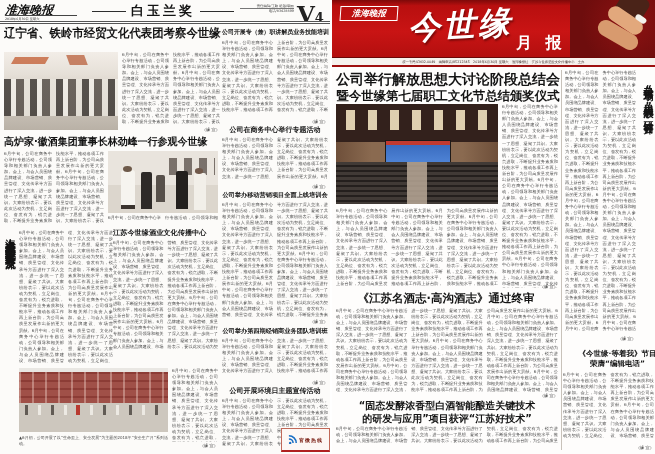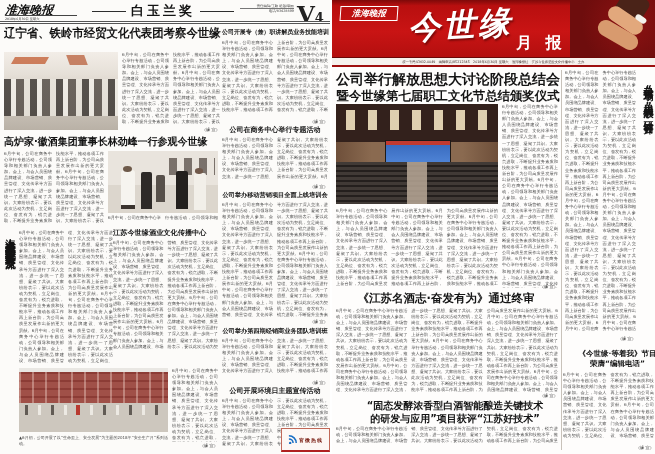--- a/index.html
+++ b/index.html
@@ -141,25 +141,25 @@
       <div class="ab" style="left:6%;top:6%;width:88%;height:20%;background:repeating-linear-gradient(90deg,#f1e2c0 0 9px,#33211c 9px 22px);opacity:.9;"></div>
       <div class="ab" style="left:0;top:38%;width:100%;height:20%;background:linear-gradient(90deg,#6e4f3a,#8a6a50 22%,#8a6a50 78%,#6e4f3a);"></div>
       <div class="ab" style="left:30%;top:36%;width:40%;height:22%;background:linear-gradient(180deg,#c23a30 0 18%,#3a6cc0 18%,#4f84d6 100%);border:1px solid #1e1a18;"></div>
       <div class="ab" style="left:0;top:58%;width:100%;height:42%;background:repeating-linear-gradient(180deg,#413a36 0 2.5px,#241f1d 2.5px 5px);"></div>
       <div class="ab" style="left:44%;top:58%;width:12%;height:42%;background:#b8a896;opacity:.85;"></div>
     </div>
     <div class="ab gk" style="left:170px;top:104px;width:56px;height:184px;">6月中旬，公司在商务中心举行专题活动，公司领导和相关部门负责人参加。会上，与会人员围绕品牌建设、市场营销、质量管理、文化传承等方面进行了深入交流，进一步统一了思想、凝聚了共识。大家纷纷表示，要以此次活动为契机，立足岗位、奋发有为，锐意进取，不断提升业务素质和技能水平，推动各项工作再上新台阶，为公司高质量发展作出新的更大贡献。6月中旬，公司在商务中心举行专题活动，公司领导和相关部门负责人参加。会上，与会人员围绕品牌建设、市场营销、质量管理、文化传承等方面进行了深入交流，进一步统一了思想、凝聚了共识。大家纷纷表示，要以此次活动为契机，立足岗位、奋发有为，锐意进取，不断提升业务素质和技能水平，推动各项工作再上新台阶，为公司高质量发展作出新的更大贡献。6月中旬，公司在商务中心举行专题活动，公司领导和相关部门负责人参加。会上，与会人员围绕品牌建设、市场营销、质量管理、文化传承等方面进行了深入交流，进一步统一了思想、凝聚了共识。大家纷纷表示，要以此次活动为契机，立足岗位、奋发有为，锐意进取，不断提升业务素质和技能水平，推动各项工作再上新台阶，为公司高质量发展作出新的更大贡献。</div>
     <div class="ab gk cols3" style="left:4px;top:208px;width:162px;height:80px;">6月中旬，公司在商务中心举行专题活动，公司领导和相关部门负责人参加。会上，与会人员围绕品牌建设、市场营销、质量管理、文化传承等方面进行了深入交流，进一步统一了思想、凝聚了共识。大家纷纷表示，要以此次活动为契机，立足岗位、奋发有为，锐意进取，不断提升业务素质和技能水平，推动各项工作再上新台阶，为公司高质量发展作出新的更大贡献。6月中旬，公司在商务中心举行专题活动，公司领导和相关部门负责人参加。会上，与会人员围绕品牌建设、市场营销、质量管理、文化传承等方面进行了深入交流，进一步统一了思想、凝聚了共识。大家纷纷表示，要以此次活动为契机，立足岗位、奋发有为，锐意进取，不断提升业务素质和技能水平，推动各项工作再上新台阶，为公司高质量发展作出新的更大贡献。6月中旬，公司在商务中心举行专题活动，公司领导和相关部门负责人参加。会上，与会人员围绕品牌建设、市场营销、质量管理、文化传承等方面进行了深入交流，进一步统一了思想、凝聚了共识。大家纷纷表示，要以此次活动为契机，立足岗位、奋发有为，锐意进取，不断提升业务素质和技能水平，推动各项工作再上新台阶，为公司高质量发展作出新的更大贡献。</div>
     <div class="ab byline" style="left:170px;top:284px;width:56px;">（缘 宣）</div>
 
-    <div class="ab hl nowrap ctr" style="left:10px;top:292px;width:208px;font-size:11.5px;">《江苏名酒志·奋发有为》通过终审</div>
+    <div class="ab hl nowrap ctr" style="left:10px;top:292px;width:208px;font-size:11.5px;">《江苏名酒志·高沟酒志》通过终审</div>
     <div class="ab gk cols3" style="left:4px;top:308px;width:222px;height:86px;">6月中旬，公司在商务中心举行专题活动，公司领导和相关部门负责人参加。会上，与会人员围绕品牌建设、市场营销、质量管理、文化传承等方面进行了深入交流，进一步统一了思想、凝聚了共识。大家纷纷表示，要以此次活动为契机，立足岗位、奋发有为，锐意进取，不断提升业务素质和技能水平，推动各项工作再上新台阶，为公司高质量发展作出新的更大贡献。6月中旬，公司在商务中心举行专题活动，公司领导和相关部门负责人参加。会上，与会人员围绕品牌建设、市场营销、质量管理、文化传承等方面进行了深入交流，进一步统一了思想、凝聚了共识。大家纷纷表示，要以此次活动为契机，立足岗位、奋发有为，锐意进取，不断提升业务素质和技能水平，推动各项工作再上新台阶，为公司高质量发展作出新的更大贡献。6月中旬，公司在商务中心举行专题活动，公司领导和相关部门负责人参加。会上，与会人员围绕品牌建设、市场营销、质量管理、文化传承等方面进行了深入交流，进一步统一了思想、凝聚了共识。大家纷纷表示，要以此次活动为契机，立足岗位、奋发有为，锐意进取，不断提升业务素质和技能水平，推动各项工作再上新台阶，为公司高质量发展作出新的更大贡献。6月中旬，公司在商务中心举行专题活动，公司领导和相关部门负责人参加。会上，与会人员围绕品牌建设、市场营销、质量管理、文化传承等方面进行了深入交流，进一步统一了思想、凝聚了共识。大家纷纷表示，要以此次活动为契机，立足岗位、奋发有为，锐意进取，不断提升业务素质和技能水平，推动各项工作再上新台阶，为公司高质量发展作出新的更大贡献。6月中旬，公司在商务中心举行专题活动，公司领导和相关部门负责人参加。会上，与会人员围绕品牌建设、市场营销、质量管理、文化传承等方面进行了深入交流，进一步统一了思想、凝聚了共识。大家纷纷表示，要以此次活动为契机，立足岗位、奋发有为，锐意进取，不断提升业务素质和技能水平，推动各项工作再上新台阶，为公司高质量发展作出新的更大贡献。</div>
     <div class="ab byline" style="left:4px;top:393px;width:222px;">（缘 宣）</div>
 
-    <div class="ab hl ctr" style="left:12px;top:400px;width:222px;">
+    <div class="ab hl ctr" style="left:4px;top:400px;width:222px;">
       <div class="nowrap" style="font-size:10px;">“固态发酵浓香型白酒智能酿造关键技术</div>
       <div class="nowrap" style="font-size:10px;margin-top:1px;">的研发与应用”项目获评“江苏好技术”</div>
     </div>
     <div class="ab gk cols3" style="left:4px;top:426px;width:222px;height:24px;">6月中旬，公司在商务中心举行专题活动，公司领导和相关部门负责人参加。会上，与会人员围绕品牌建设、市场营销、质量管理、文化传承等方面进行了深入交流，进一步统一了思想、凝聚了共识。大家纷纷表示，要以此次活动为契机，立足岗位、奋发有为，锐意进取，不断提升业务素质和技能水平，推动各项工作再上新台阶，为公司高质量发展作出新的更大贡献。6月中旬，公司在商务中心举行专题活动，公司领导和相关部门负责人参加。会上，与会人员围绕品牌建设、市场营销、质量管理、文化传承等方面进行了深入交流，进一步统一了思想、凝聚了共识。大家纷纷表示，要以此次活动为契机，立足岗位、奋发有为，锐意进取，不断提升业务素质和技能水平，推动各项工作再上新台阶，为公司高质量发展作出新的更大贡献。</div>
 
     <div class="ab" style="left:229px;top:70px;width:0;height:380px;border-left:.5px solid #c8c2ba;"></div>
 
     <div class="ab gk cols2" style="left:233px;top:70px;width:71px;height:264px;">6月中旬，公司在商务中心举行专题活动，公司领导和相关部门负责人参加。会上，与会人员围绕品牌建设、市场营销、质量管理、文化传承等方面进行了深入交流，进一步统一了思想、凝聚了共识。大家纷纷表示，要以此次活动为契机，立足岗位、奋发有为，锐意进取，不断提升业务素质和技能水平，推动各项工作再上新台阶，为公司高质量发展作出新的更大贡献。6月中旬，公司在商务中心举行专题活动，公司领导和相关部门负责人参加。会上，与会人员围绕品牌建设、市场营销、质量管理、文化传承等方面进行了深入交流，进一步统一了思想、凝聚了共识。大家纷纷表示，要以此次活动为契机，立足岗位、奋发有为，锐意进取，不断提升业务素质和技能水平，推动各项工作再上新台阶，为公司高质量发展作出新的更大贡献。6月中旬，公司在商务中心举行专题活动，公司领导和相关部门负责人参加。会上，与会人员围绕品牌建设、市场营销、质量管理、文化传承等方面进行了深入交流，进一步统一了思想、凝聚了共识。大家纷纷表示，要以此次活动为契机，立足岗位、奋发有为，锐意进取，不断提升业务素质和技能水平，推动各项工作再上新台阶，为公司高质量发展作出新的更大贡献。6月中旬，公司在商务中心举行专题活动，公司领导和相关部门负责人参加。会上，与会人员围绕品牌建设、市场营销、质量管理、文化传承等方面进行了深入交流，进一步统一了思想、凝聚了共识。大家纷纷表示，要以此次活动为契机，立足岗位、奋发有为，锐意进取，不断提升业务素质和技能水平，推动各项工作再上新台阶，为公司高质量发展作出新的更大贡献。6月中旬，公司在商务中心举行专题活动，公司领导和相关部门负责人参加。会上，与会人员围绕品牌建设、市场营销、质量管理、文化传承等方面进行了深入交流，进一步统一了思想、凝聚了共识。大家纷纷表示，要以此次活动为契机，立足岗位、奋发有为，锐意进取，不断提升业务素质和技能水平，推动各项工作再上新台阶，为公司高质量发展作出新的更大贡献。</div>
     <div class="ab hl vert" style="left:306px;top:78px;width:16px;height:244px;font-size:10px;letter-spacing:1px;">公司省外市场“思想大解放”研讨会召开</div>
     <div class="ab byline" style="left:233px;top:336px;width:71px;">（缘 宣）</div>

